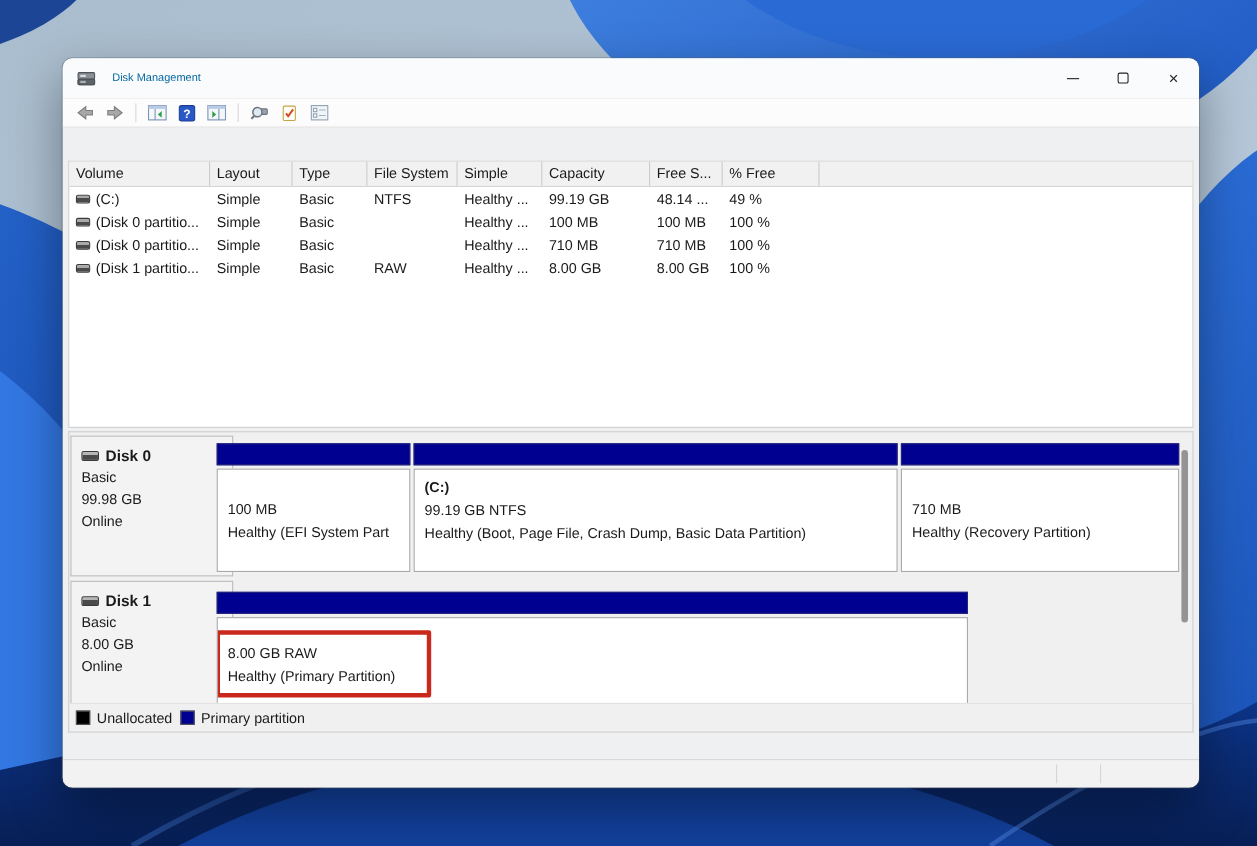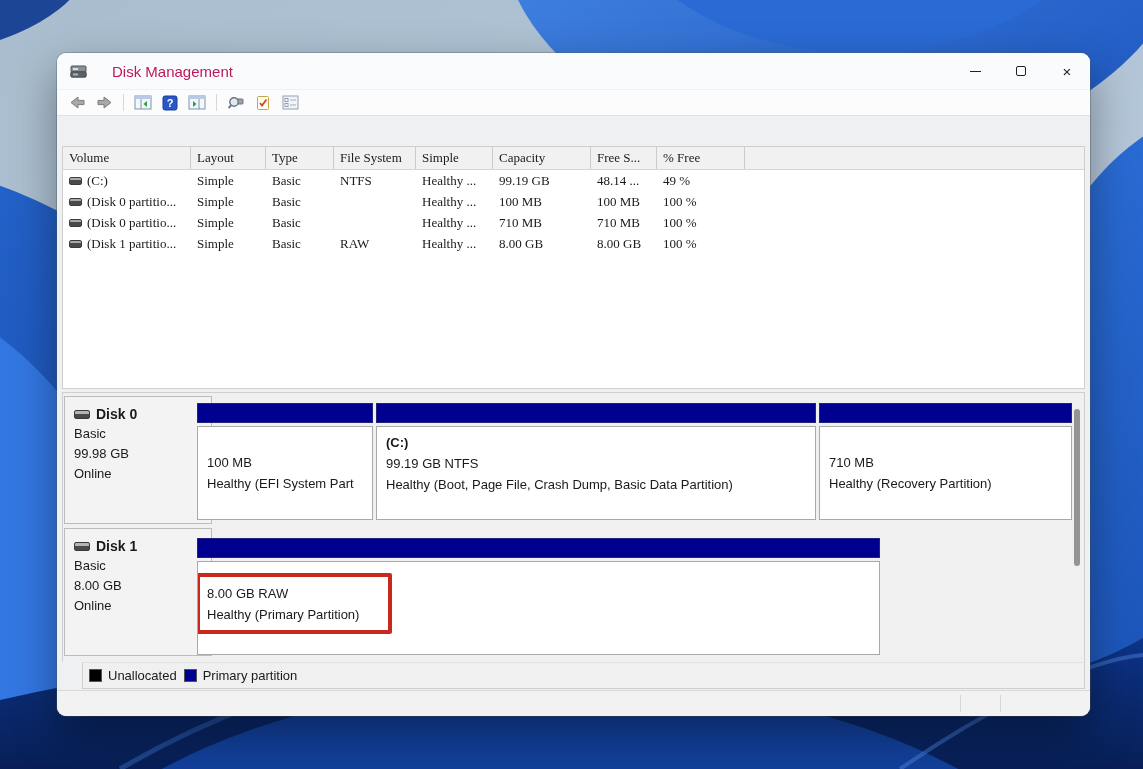--- a/index.html
+++ b/index.html
@@ -11,35 +11,35 @@
   }
   
   .wallpaper { position:absolute; inset:0; z-index:0; }
   
   .window {
     position:absolute; left:57px; top:53px; width:1033px; height:663px;
     background:#eef0f2; border-radius:9px; z-index:10; overflow:hidden;
     box-shadow:0 18px 45px rgba(0,0,0,.38), 0 0 0 1px rgba(90,100,110,.35);
   }
   .titlebar { height:36px; background:#fafbfc; display:flex; align-items:center; padding-left:13px; }
-  .tb-title { font-size:15px; margin-left:25px; color:#be185d; }
+  .tb-title { font-size:10px; margin-left:15px; color:#0369a1; }
   .tb-controls { margin-left:auto; display:flex; height:100%; }
   .tb-btn { width:46px; height:100%; display:flex; align-items:center; justify-content:center; cursor:default; }
   .glyph-min { width:11px; height:1px; background:#222; display:block; }
   .glyph-max { width:10px; height:10px; border:1px solid #222; border-radius:2px; display:block; }
   .glyph-close { font-size:15px; color:#222; line-height:1; }
   .menubar { height:28px; background:#fdfdfd; display:flex; align-items:center; padding-left:8px; font-size:14px; }
   .menu-item { padding:3px 10px; }
   .toolbar { height:27px; background:#fcfcfc; border-top:1px solid #f1f1f1; border-bottom:1px solid #e2e2e2;
              display:flex; align-items:center; padding-left:9px; gap:5px; }
   .tool-btn { width:22px; height:21px; display:flex; align-items:center; justify-content:center; }
   .tool-sep { width:1px; height:17px; background:#d7d7d7; margin:0 3px; }
   
   .volume-panel { position:absolute; left:5px; right:5px; top:93px; height:243px;
-                  background:#fff; border:1px solid #cfcfcf;font-family:Liberation Serif, serif; }
+                  background:#fff; border:1px solid #cfcfcf; }
   .vt-header { display:flex; height:23px; background:#f1f1f1; border-bottom:1px solid #d6d6d6; }
   .vt-col { padding:3px 6px 0 6px; border-right:1px solid #cccccc; overflow:hidden; white-space:nowrap; }
   .vt-row { display:flex; height:21px; align-items:center; }
   .vt-cell { padding:0 6px; overflow:hidden; white-space:nowrap; }
   .w-volume { width:128px; } .w-layout { width:75px; } .w-type { width:68px; }
   .w-fs     { width:82px; }  .w-status { width:77px; } .w-cap  { width:98px; }
   .w-free   { width:66px; }  .w-pct    { width:88px; } .w-fill { flex:1; border-right:none; }
   .vol-cell { display:flex; align-items:center; gap:5px; }
   .hdd-ico { width:13px; height:8px; border-radius:2px; flex:0 0 auto;
              background:linear-gradient(#a9a9a9 0 40%, #4a4a4a 40% 100%); border:1px solid #3c3c3c; }
@@ -56,23 +56,23 @@
   .pt-body { margin-top:3px; height:94px; background:#fff; border:1px solid #a9a9a9; position:relative;
              line-height:21px; overflow:hidden; }
   .pt-text-2 { padding:25px 0 0 9px; }
   .pt-text-3 { padding:5px 0 0 9px; }
   .pt-title { font-weight:bold; }
   .annotation-box { position:absolute; left:-2px; top:11px; width:196px; height:61px;
                     border:4px solid var(--annotation,#c9291d); border-radius:2px; pointer-events:none; }
   .vscroll { position:absolute; right:2px; top:10px; width:10px; height:250px; }
   .vscroll-thumb { position:absolute; left:2px; top:6px; width:6px; height:157px; background:#949494; border-radius:3px; }
   
-  .legend { position:absolute; left:5px; right:5px; top:609px; height:27px; background:#f0f0f0;
+  .legend { position:absolute; left:5px; right:5px; top:586px; height:27px; background:#f0f0f0;
             border:1px solid #cfcfcf; border-top:1px solid #e2e2e2; display:flex; align-items:center;
-            padding-left:6px; gap:7px;margin-left:20px; }
+            padding-left:6px; gap:7px; }
   .legend-item { display:flex; align-items:center; gap:6px; }
   .legend-swatch { width:13px; height:13px; border:1px solid #555; }
   .statusbar { position:absolute; left:0; right:0; top:637px; height:26px; background:#f2f2f2;
                border-top:1px solid #d9d9d9; }
   .sb-div { position:absolute; top:4px; bottom:4px; width:1px; background:#d6d6d6; }
 </style>
 </head>
 <body>
 
 <svg class="wallpaper" viewBox="0 0 1143 769" preserveAspectRatio="none">

